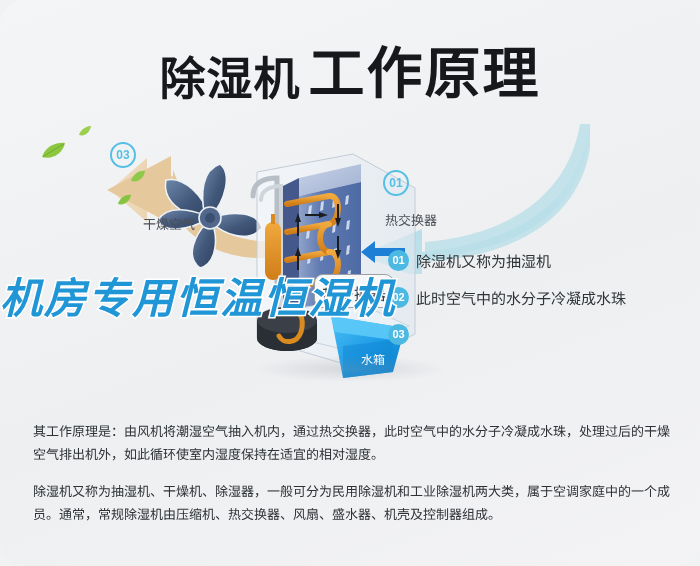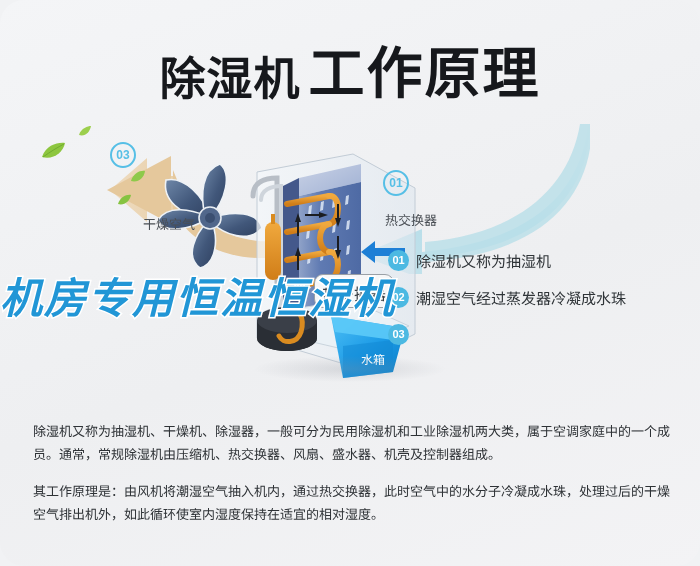--- a/index.html
+++ b/index.html
@@ -255,27 +255,27 @@
     <div class="stagetext" style="left:385px;top:90px;">热交换器</div>
   </div>
 
   <div class="legend">
     <div class="legrow">
       <span class="legnum">01</span>
       <span class="legtxt">除湿机又称为抽湿机</span>
     </div>
     <div class="legrow">
       <span class="legnum">02</span>
-      <span class="legtxt">潮湿空气经过蒸发器冷凝成水珠</span>
+      <span class="legtxt">此时空气中的水分子冷凝成水珠</span>
     </div>
     <div class="legrow">
       <span class="legnum">03</span>
     </div>
   </div>
 
   <div class="watermark">机房专用恒温恒湿机</div>
 
   <div class="body-text">
+    <p class="para">其工作原理是：由风机将潮湿空气抽入机内，通过热交换器，此时空气中的水分子冷凝成水珠，处理过后的干燥空气排出机外，如此循环使室内湿度保持在适宜的相对湿度。</p>
     <p class="para">除湿机又称为抽湿机、干燥机、除湿器，一般可分为民用除湿机和工业除湿机两大类，属于空调家庭中的一个成员。通常，常规除湿机由压缩机、热交换器、风扇、盛水器、机壳及控制器组成。</p>
-    <p class="para">其工作原理是：由风机将潮湿空气抽入机内，通过热交换器，此时空气中的水分子冷凝成水珠，处理过后的干燥空气排出机外，如此循环使室内湿度保持在适宜的相对湿度。</p>
   </div>
 
 </div>
 
 </body></html>

